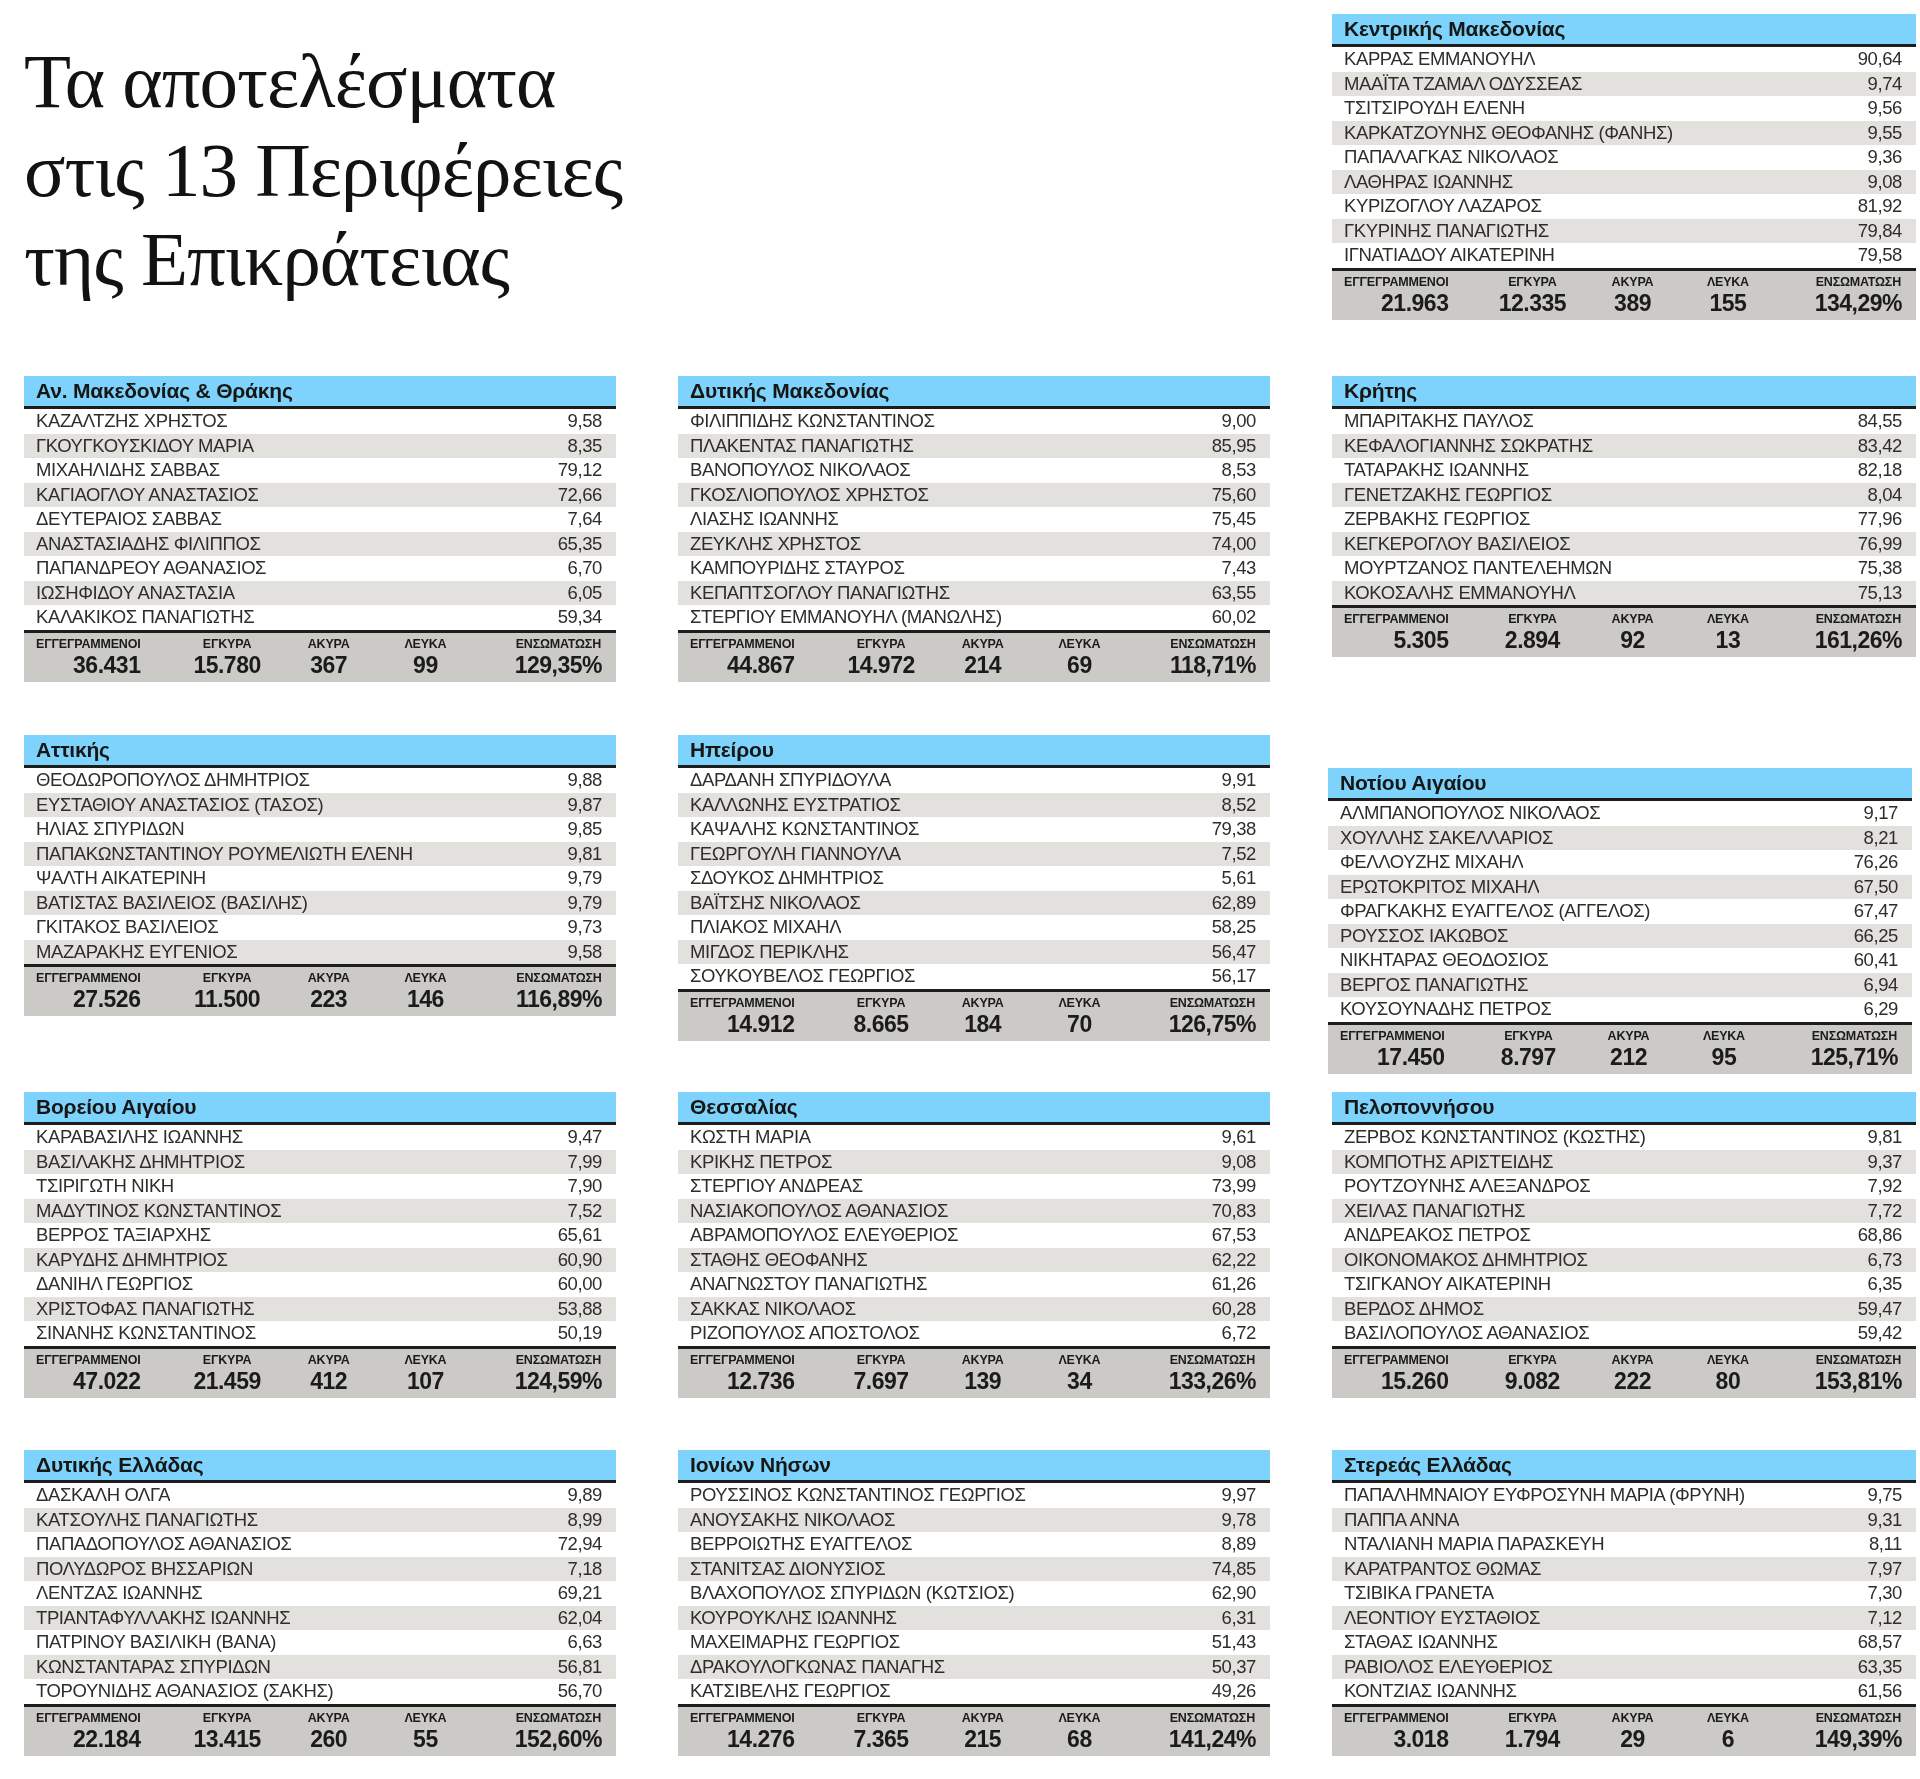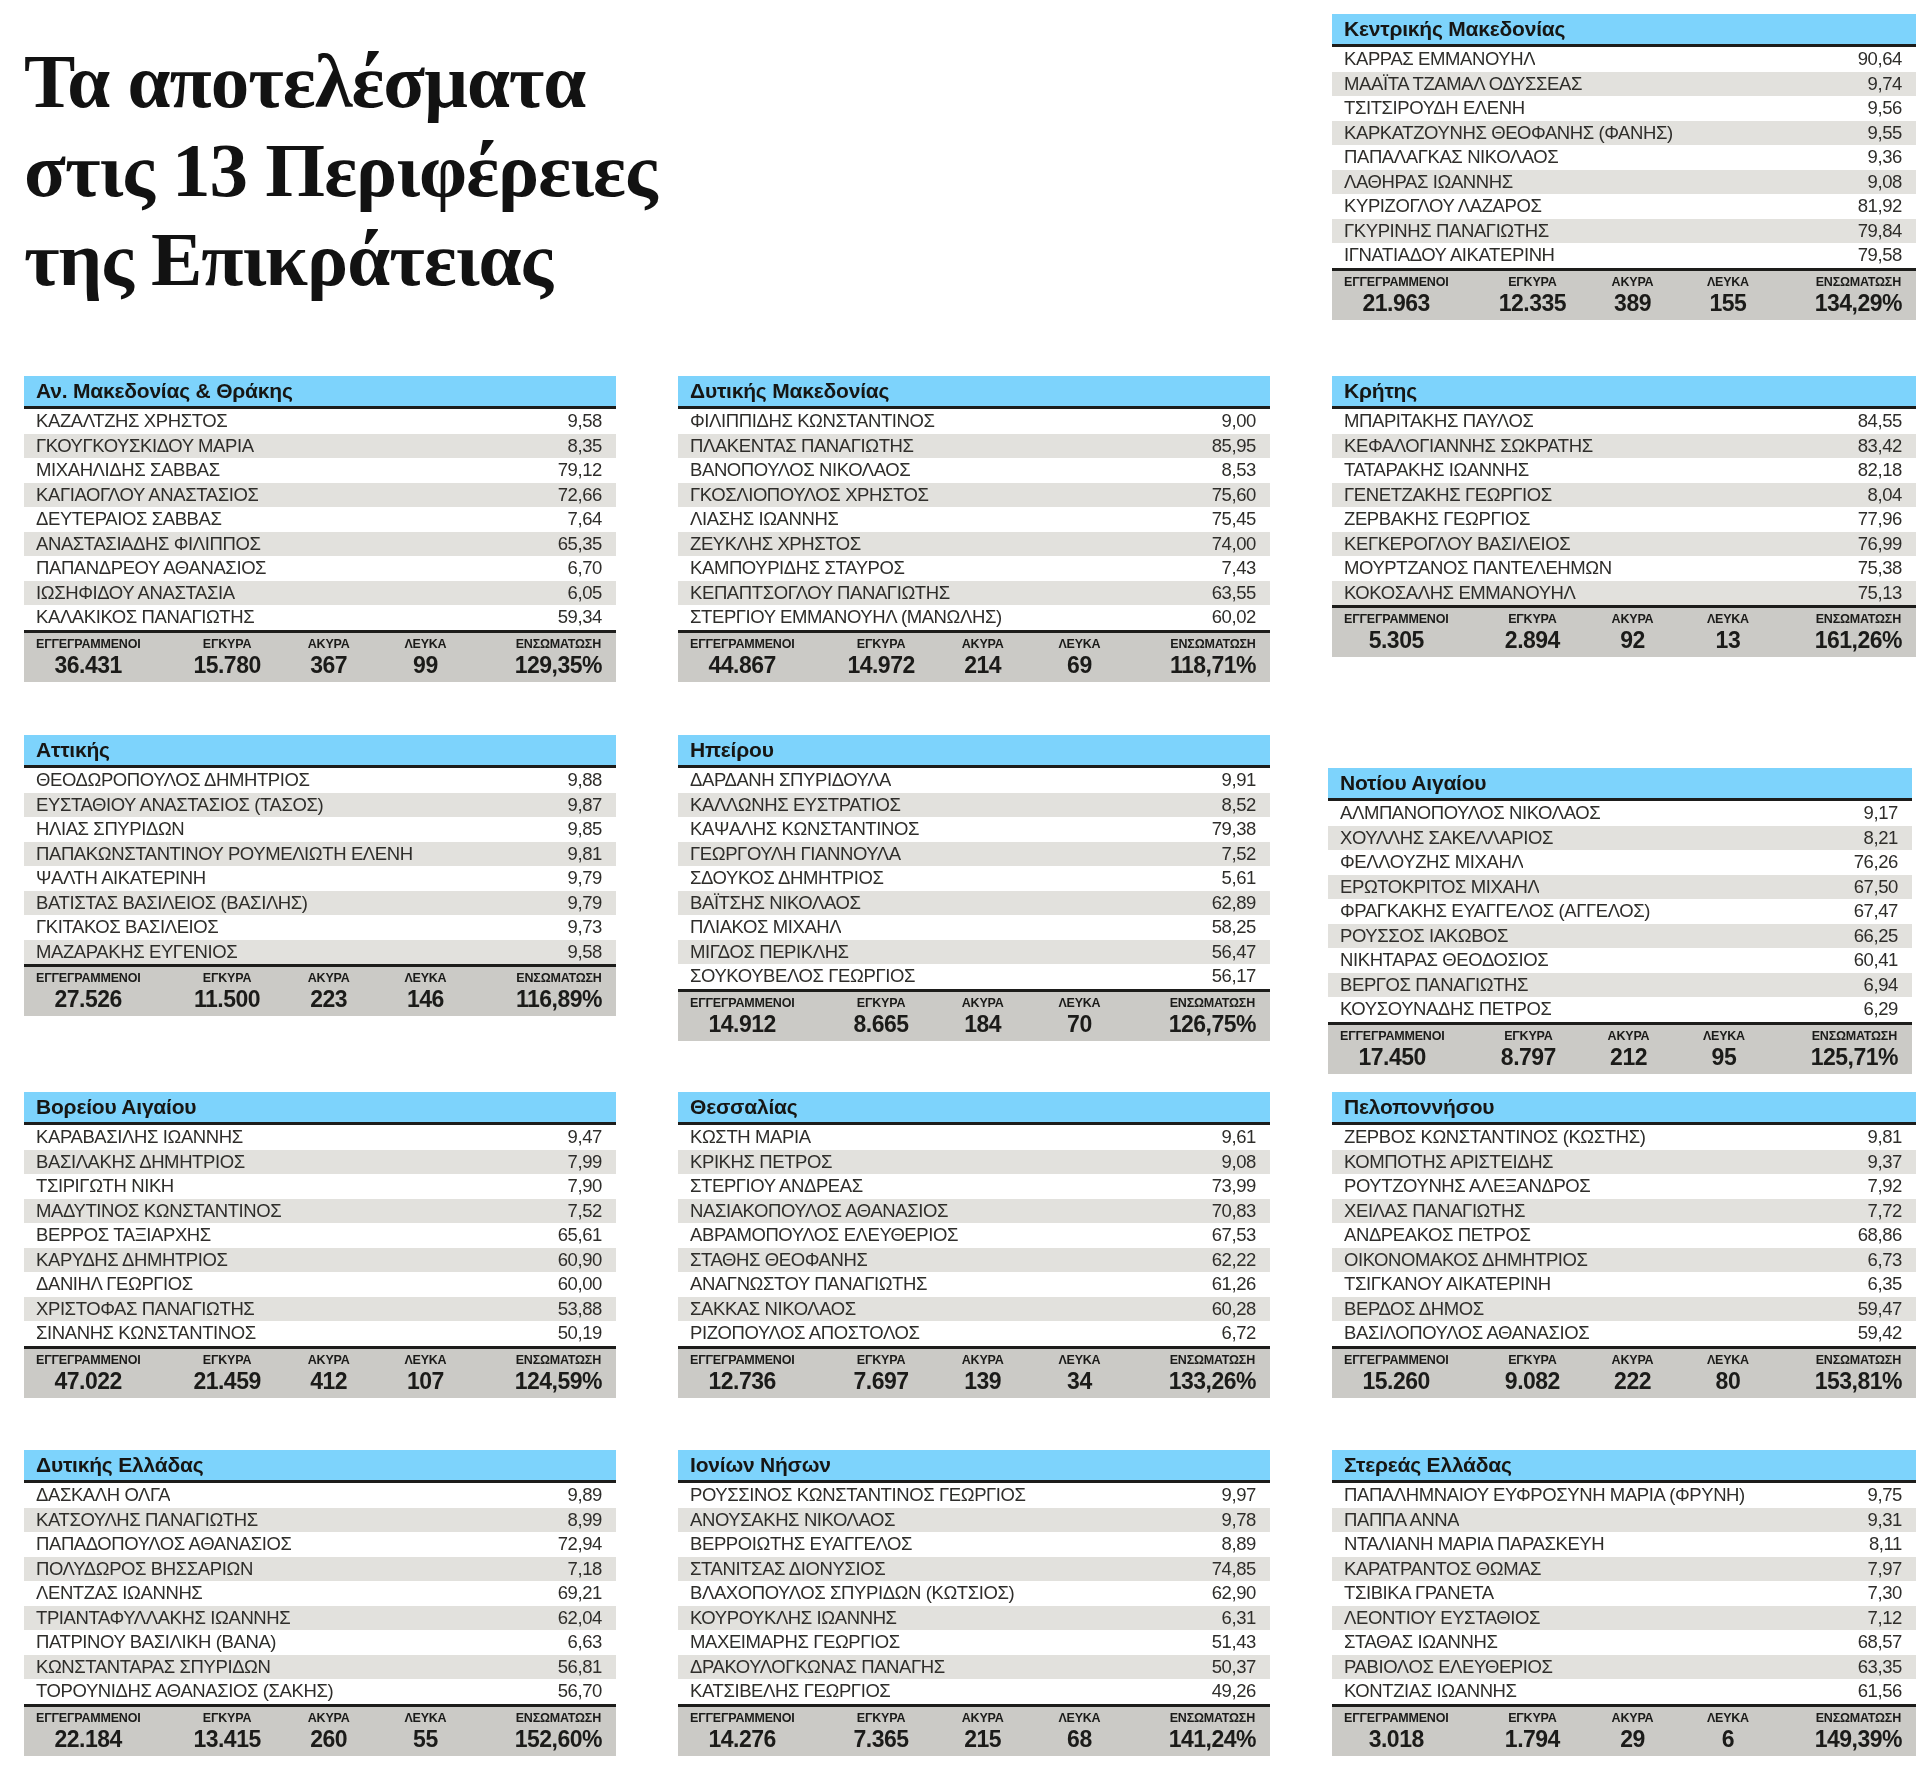--- a/index.html
+++ b/index.html
@@ -1,41 +1,41 @@
 <!DOCTYPE html>
 <html lang="el"><head>
 <meta charset="utf-8">
 <style>
   html,body{margin:0;padding:0;background:#fff;}
   #page{position:relative;width:1920px;height:1779px;background:#fff;overflow:hidden;
         font-family:"Liberation Sans",sans-serif;}
 
   
   #headline{position:absolute;left:24px;top:6px;
-            font-family:"Liberation Serif",serif;font-weight:700;color:#121212;
+            font-family:"Liberation Serif",serif;font-weight:400;color:#121212;
             font-size:77px;line-height:89px;letter-spacing:-1px;margin-top:31px;}
 
   
   .region{position:absolute;width:592px;}
   .region-head{background:#7dd3fc;border-bottom:3px solid #1d1d1b;
                color:#161614;font-weight:700;font-size:21px;line-height:30px;
                padding-left:12px;letter-spacing:-0.2px;}
   .rows{}
   .crow{display:flex;justify-content:space-between;align-items:center;
         height:24.5px;font-size:18.5px;letter-spacing:-0.4px;color:#2e2d2a;
         padding:0 14px 0 12px;}
   .crow:nth-child(even){background:#e2e1dd;}
   .cname{white-space:nowrap;overflow:hidden;}
   .cval{font-variant-numeric:tabular-nums;}
 
   .foot{border-top:3px solid #1d1d1b;background:#cbcac6;height:52px;
         display:grid;grid-template-columns:1.45fr 1.05fr 1.05fr 0.95fr 1.35fr;
         padding:4px 14px 0 12px;box-sizing:border-box;}
   .stat{justify-self:center;text-align:center;}
-  .stat:first-child{justify-self:start;}
+  .stat:first-child{justify-self:start;text-align:right;}
   .stat:last-child{justify-self:end;}
   .stat .lbl{display:block;font-weight:700;font-size:12.5px;line-height:15px;
              color:#1b1b19;letter-spacing:-0.2px;}
   .stat .val{display:block;font-weight:700;font-size:23px;line-height:26px;
              color:#1b1b19;letter-spacing:-0.5px;}
 </style>
 </head>
 <body>
 
 <div id="page">

